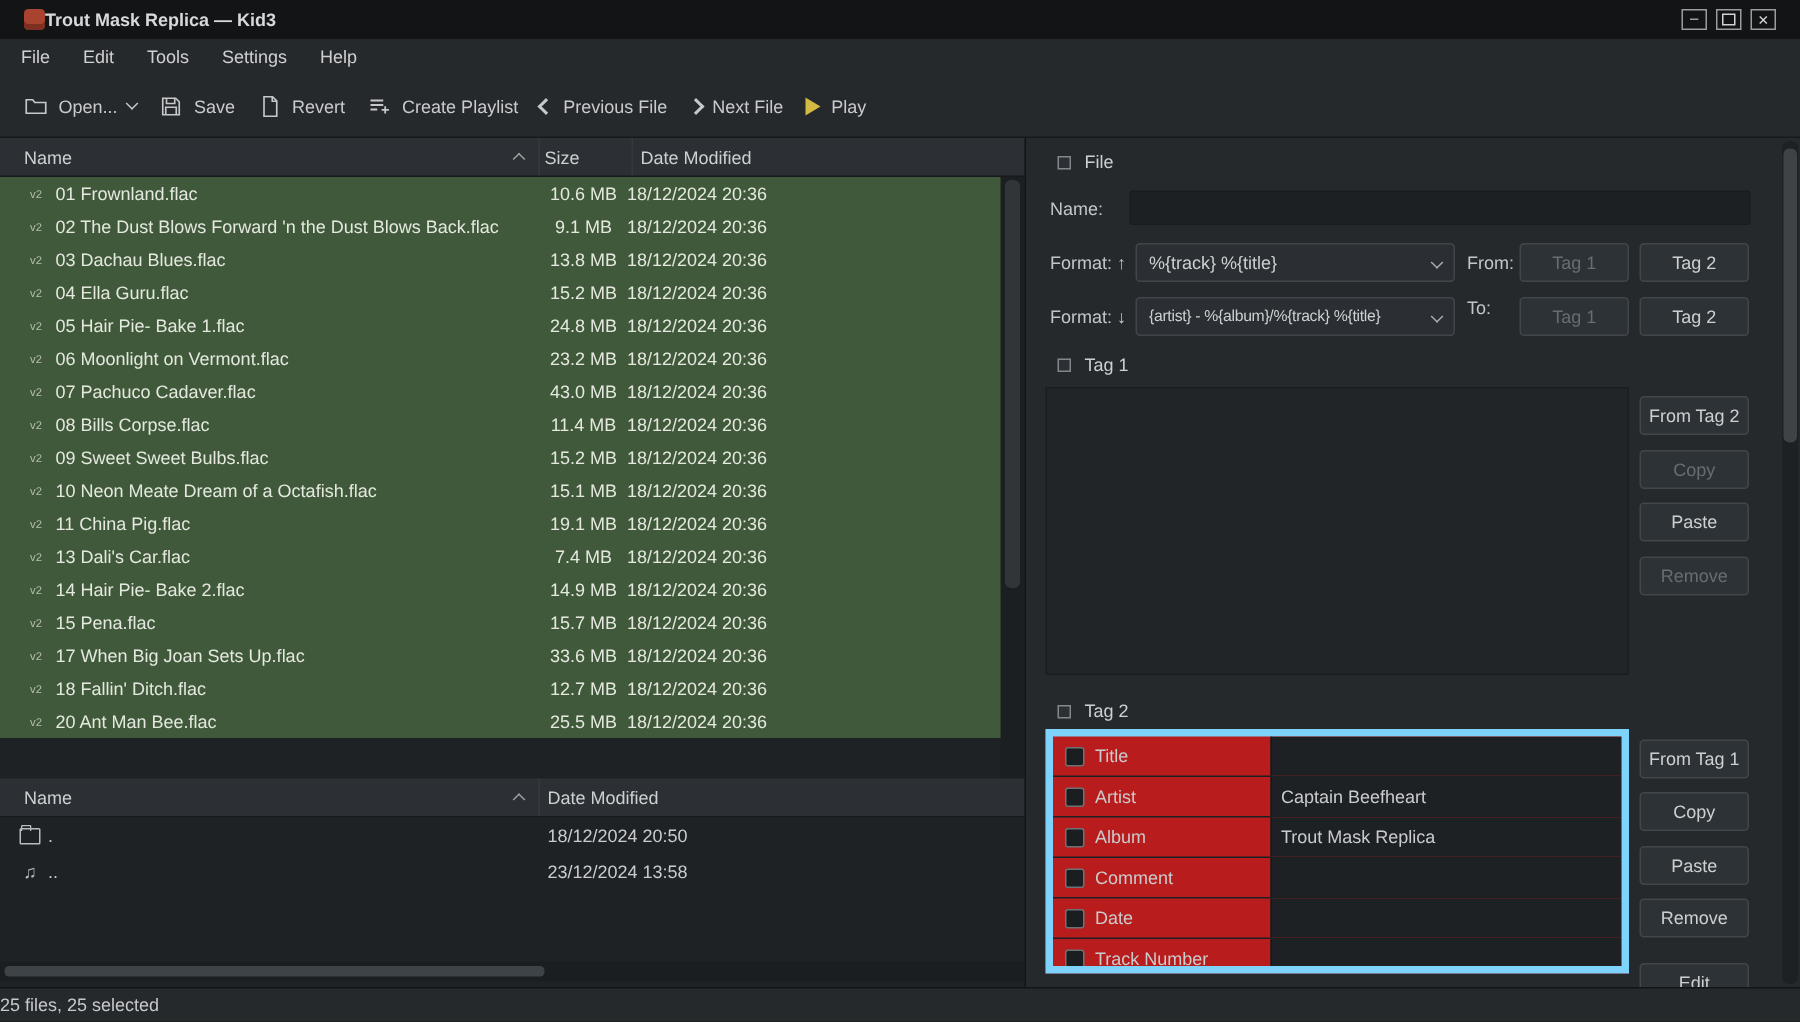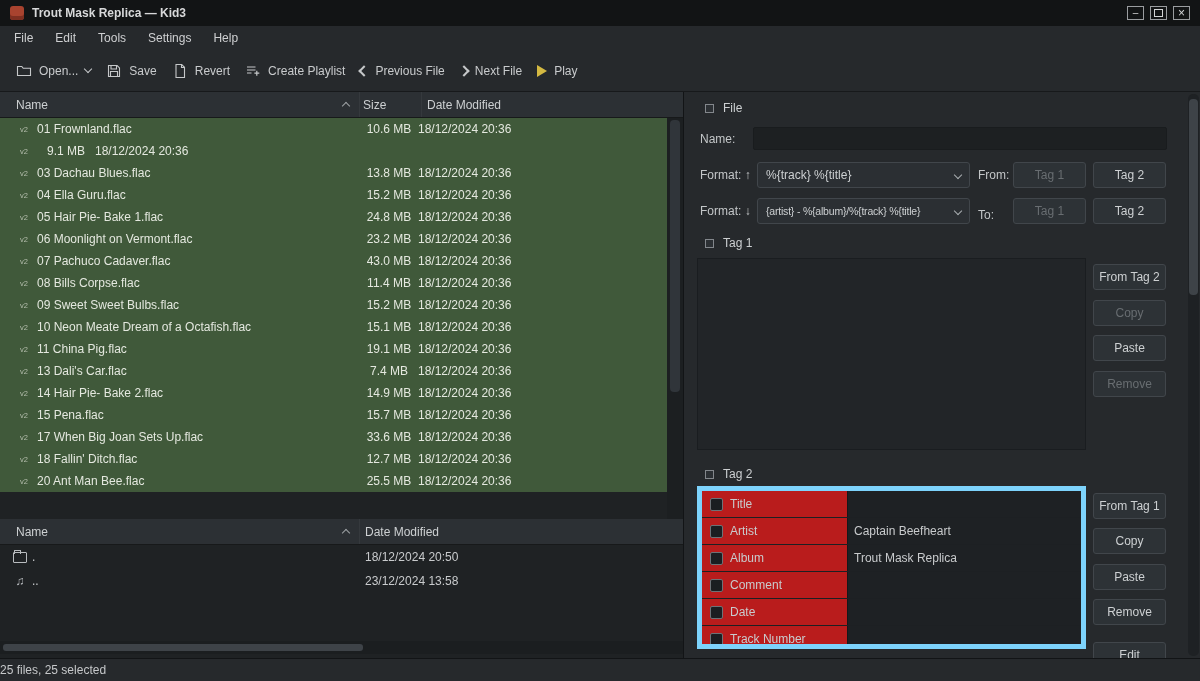--- a/index.html
+++ b/index.html
@@ -2,21 +2,21 @@
 <html><head>
 <meta charset="utf-8">
 <style>
   *{margin:0;padding:0;box-sizing:border-box}
   html,body{background:#16181a}
   .window{position:relative;width:1200px;height:681px;background:#26292c;color:#c9cbcd;
     font-family:"Liberation Sans","DejaVu Sans",sans-serif;font-size:12px;overflow:hidden}
 
   
   .titlebar{position:absolute;top:0;left:0;right:0;height:26px;background:#121415;
-    display:flex;align-items:center;padding:0 10px;gap:8px}
+    display:flex;align-items:center;padding:0 16px;}
   .app-icon{width:14px;height:14px;border-radius:3px;background:#a8432f;flex:0 0 14px;
     box-shadow:inset 0 -4px 0 #7e2f21}
   .titlebar .title{font-weight:bold;color:#d8d9da}
   .win-controls{margin-left:auto;display:flex;gap:6px}
   .win-btn{width:17px;height:14px;border:1px solid #9a9da0;display:flex;align-items:center;
     justify-content:center;color:#d2d4d5;font-size:10px;line-height:1}
   .win-btn.min::before{content:"–"}
   .win-btn.max::before{content:"";width:7px;height:6px;border:1px solid #d2d4d5;display:block}
   .win-btn.close::before{content:"×";font-size:12px}
 
@@ -206,20 +206,21 @@
 
           <div class="frow">
             <span class="v2icon"></span>
             <span class="fname">01 Frownland.flac</span>
             <span class="fsize">10.6 MB</span>
             <span class="fdate">18/12/2024 20:36</span>
           </div>
 
           <div class="frow">
             <span class="v2icon"></span>
+            <span class="fname">02 The Dust Blows Forward 'n the Dust Blows Back.flac</span>
             <span class="fsize">9.1 MB</span>
             <span class="fdate">18/12/2024 20:36</span>
           </div>
 
           <div class="frow">
             <span class="v2icon"></span>
             <span class="fname">03 Dachau Blues.flac</span>
             <span class="fsize">13.8 MB</span>
             <span class="fdate">18/12/2024 20:36</span>
           </div>
@@ -375,21 +376,21 @@
       </div>
       <div class="rlabel" style="left:294px;top:70px">From:</div>
       <div class="pbtn disabled" style="left:329px;top:70px">Tag 1</div>
       <div class="pbtn" style="left:409px;top:70px">Tag 2</div>
 
       <div class="rlabel" style="left:16px;top:106px">Format: ↓</div>
       <div class="combo small" style="left:73px;top:106px;width:213px">
         <span>{artist} - %{album}/%{track} %{title}</span>
         <span class="cchev"></span>
       </div>
-      <div class="rlabel" style="left:294px;top:110px">To:</div>
+      <div class="rlabel" style="left:294px;top:100px">To:</div>
       <div class="pbtn disabled" style="left:329px;top:106px">Tag 1</div>
       <div class="pbtn" style="left:409px;top:106px">Tag 2</div>
 
       <div class="sec" style="left:21px;top:144px">
         <span class="sec-icon"></span>
         <span>Tag 1</span>
       </div>
       <div class="frame" style="left:13px;top:166px;width:389px;height:192px"></div>
       <div class="pbtn" style="left:409px;top:172px">From Tag 2</div>
       <div class="pbtn disabled" style="left:409px;top:208px">Copy</div>

